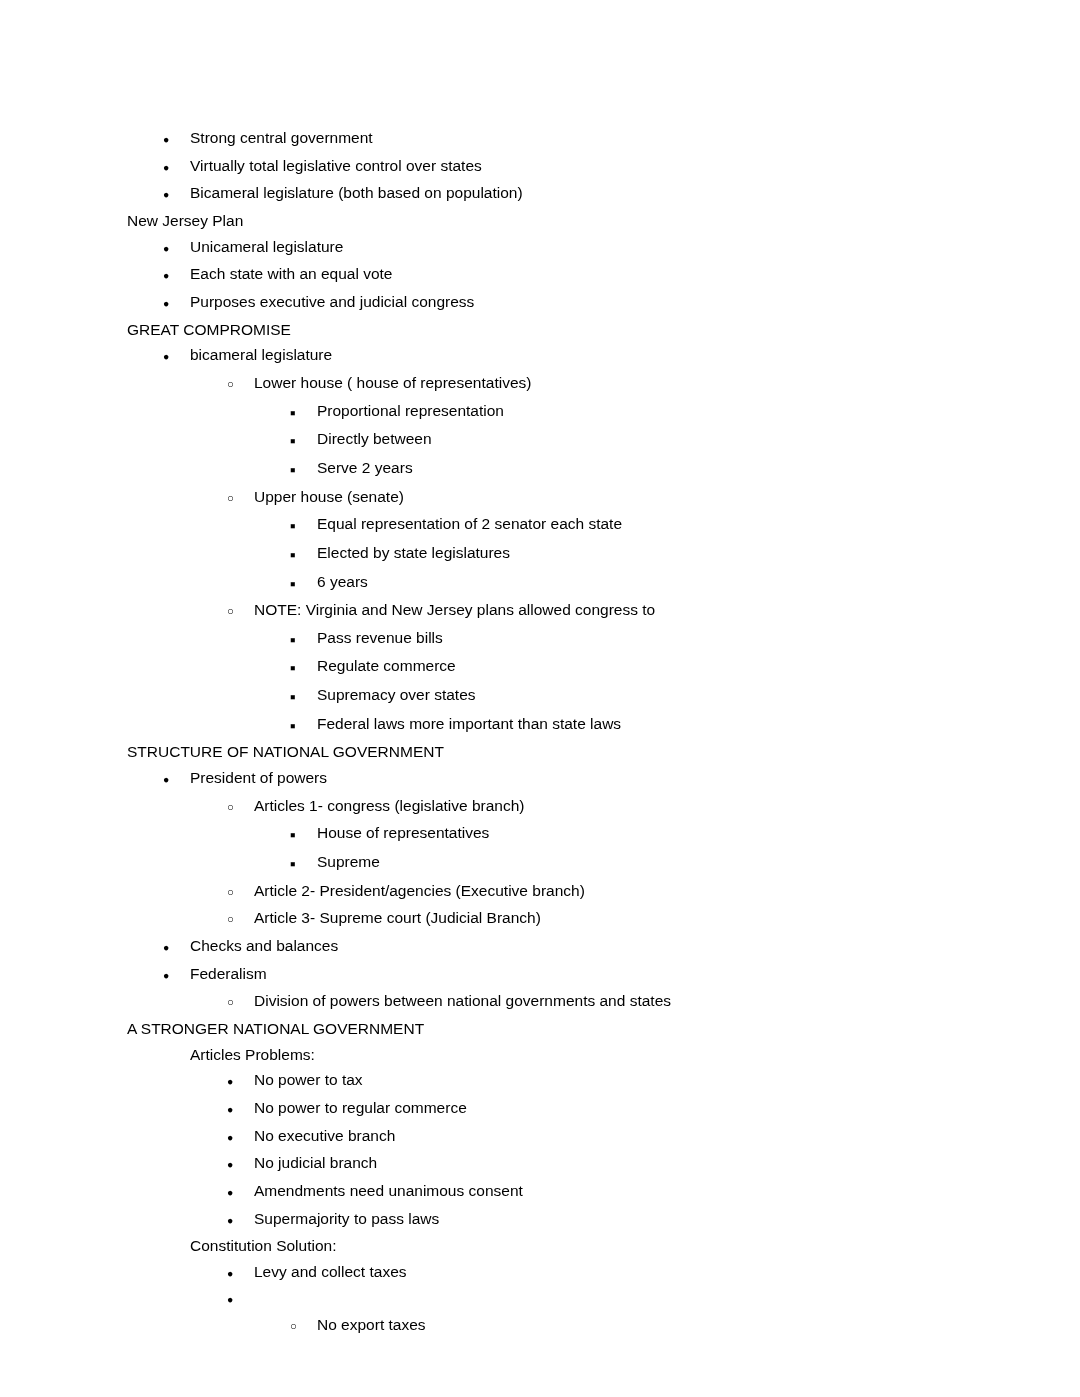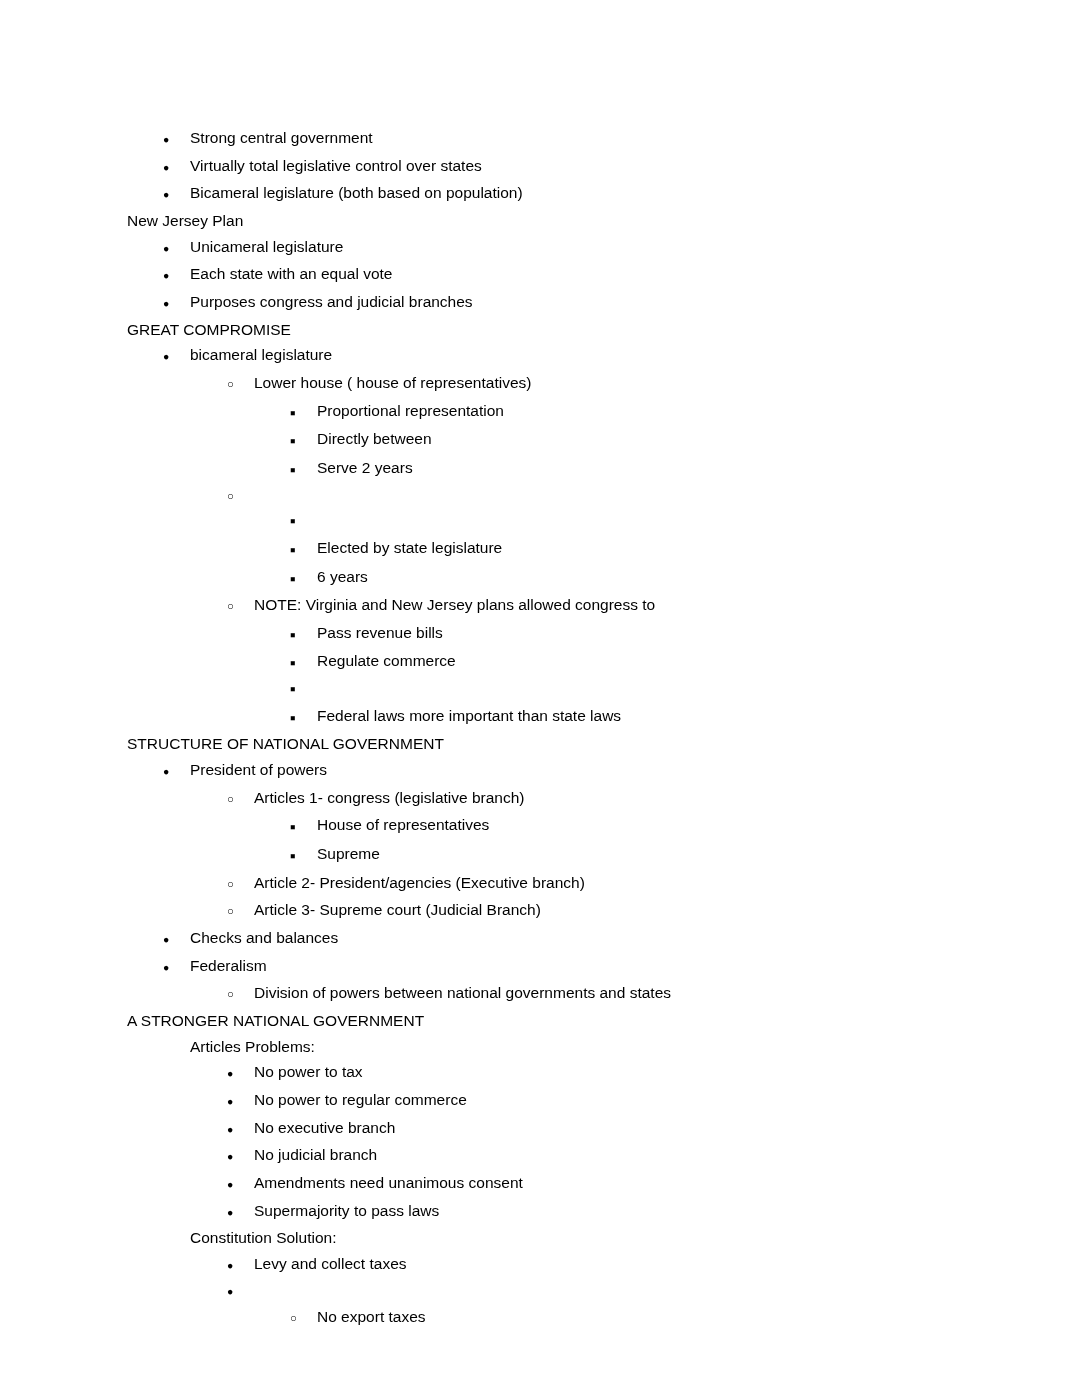--- a/index.html
+++ b/index.html
@@ -46,35 +46,35 @@
 <body>
 
 <div class="page">
   <div>
       <div class="line lv1"><span class="marker marker-disc">●</span><span class="text">Strong central government</span></div>
       <div class="line lv1"><span class="marker marker-disc">●</span><span class="text">Virtually total legislative control over states</span></div>
       <div class="line lv1"><span class="marker marker-disc">●</span><span class="text">Bicameral legislature (both based on population)</span></div>
       <div class="line lv0 no-marker"><span class="text">New Jersey Plan</span></div>
       <div class="line lv1"><span class="marker marker-disc">●</span><span class="text">Unicameral legislature</span></div>
       <div class="line lv1"><span class="marker marker-disc">●</span><span class="text">Each state with an equal vote</span></div>
-      <div class="line lv1"><span class="marker marker-disc">●</span><span class="text">Purposes congress and judicial branches</span></div>
+      <div class="line lv1"><span class="marker marker-disc">●</span><span class="text">Purposes executive and judicial congress</span></div>
       <div class="line lv0 no-marker"><span class="text">GREAT COMPROMISE</span></div>
       <div class="line lv1"><span class="marker marker-disc">●</span><span class="text">bicameral legislature</span></div>
       <div class="line lv2"><span class="marker marker-circle">○</span><span class="text">Lower house ( house of representatives)</span></div>
       <div class="line lv3"><span class="marker marker-square">■</span><span class="text">Proportional representation</span></div>
       <div class="line lv3"><span class="marker marker-square">■</span><span class="text">Directly between</span></div>
       <div class="line lv3"><span class="marker marker-square">■</span><span class="text">Serve 2 years</span></div>
-      <div class="line lv2"><span class="marker marker-circle">○</span></div>
-      <div class="line lv3"><span class="marker marker-square">■</span></div>
-      <div class="line lv3"><span class="marker marker-square">■</span><span class="text">Elected by state legislature</span></div>
+      <div class="line lv2"><span class="marker marker-circle">○</span><span class="text">Upper house (senate)</span></div>
+      <div class="line lv3"><span class="marker marker-square">■</span><span class="text">Equal representation of 2 senator each state</span></div>
+      <div class="line lv3"><span class="marker marker-square">■</span><span class="text">Elected by state legislatures</span></div>
       <div class="line lv3"><span class="marker marker-square">■</span><span class="text">6 years</span></div>
       <div class="line lv2"><span class="marker marker-circle">○</span><span class="text">NOTE: Virginia and New Jersey plans allowed congress to</span></div>
       <div class="line lv3"><span class="marker marker-square">■</span><span class="text">Pass revenue bills</span></div>
       <div class="line lv3"><span class="marker marker-square">■</span><span class="text">Regulate commerce</span></div>
-      <div class="line lv3"><span class="marker marker-square">■</span></div>
+      <div class="line lv3"><span class="marker marker-square">■</span><span class="text">Supremacy over states</span></div>
       <div class="line lv3"><span class="marker marker-square">■</span><span class="text">Federal laws more important than state laws</span></div>
       <div class="line lv0 no-marker"><span class="text">STRUCTURE OF NATIONAL GOVERNMENT</span></div>
       <div class="line lv1"><span class="marker marker-disc">●</span><span class="text">President of powers</span></div>
       <div class="line lv2"><span class="marker marker-circle">○</span><span class="text">Articles 1- congress (legislative branch)</span></div>
       <div class="line lv3"><span class="marker marker-square">■</span><span class="text">House of representatives</span></div>
       <div class="line lv3"><span class="marker marker-square">■</span><span class="text">Supreme</span></div>
       <div class="line lv2"><span class="marker marker-circle">○</span><span class="text">Article 2- President/agencies (Executive branch)</span></div>
       <div class="line lv2"><span class="marker marker-circle">○</span><span class="text">Article 3- Supreme court (Judicial Branch)</span></div>
       <div class="line lv1"><span class="marker marker-disc">●</span><span class="text">Checks and balances</span></div>
       <div class="line lv1"><span class="marker marker-disc">●</span><span class="text">Federalism</span></div>

